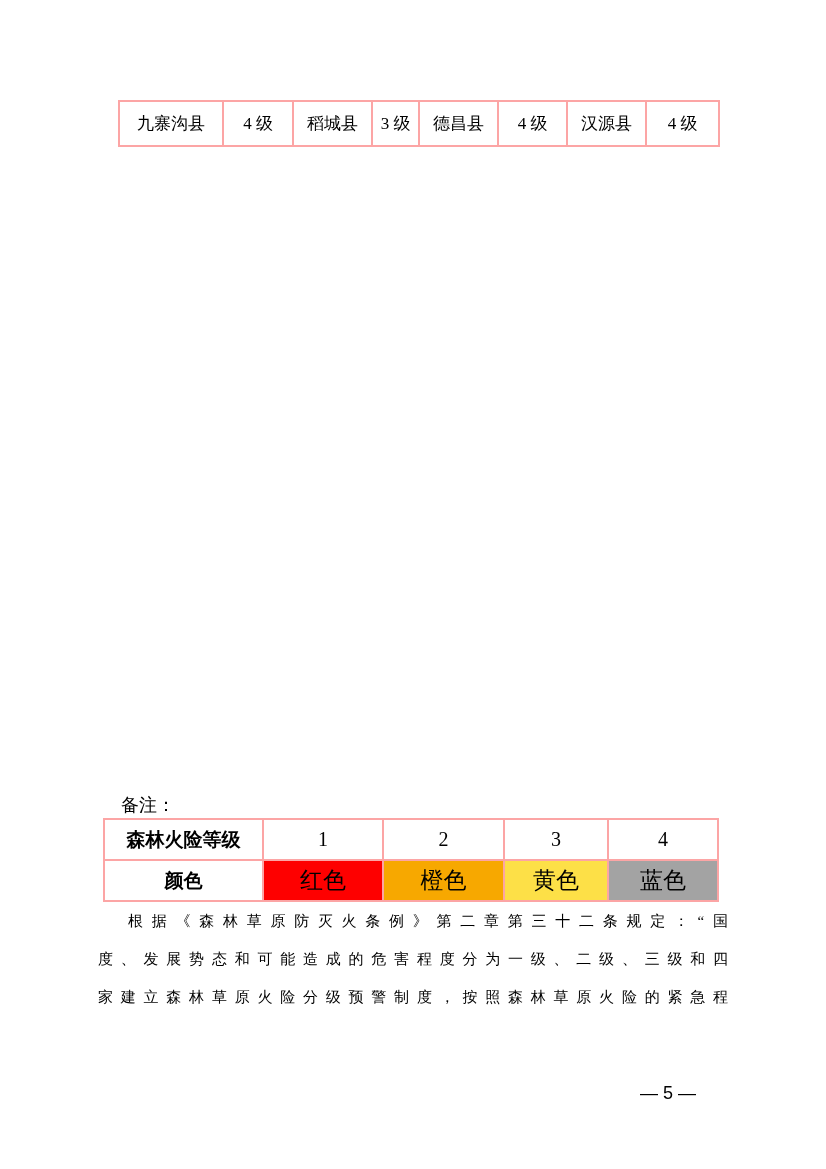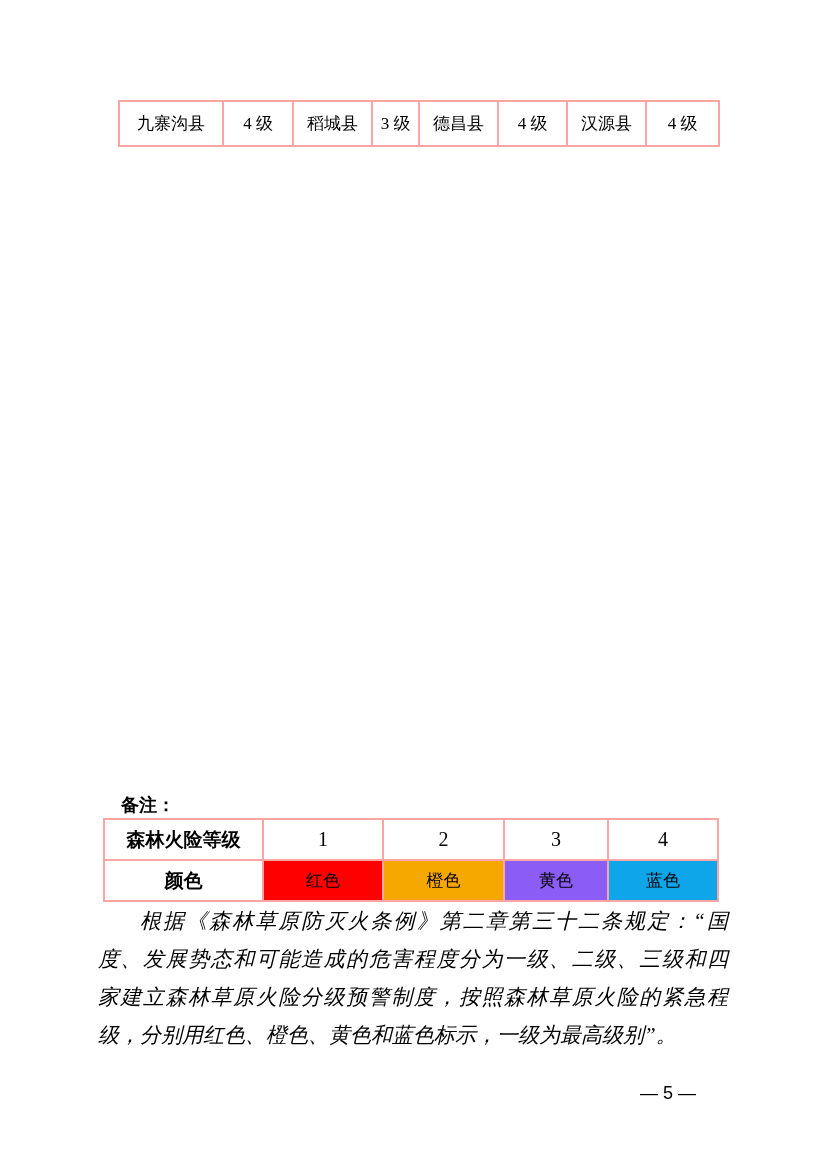--- a/index.html
+++ b/index.html
@@ -38,51 +38,50 @@
   .risk-table td {
     height: 43px;
     font-size: 17px;
   }
   
   .remarks-label {
     position: absolute;
     left: 121px;
     top: 793px;
     font-family: "Liberation Sans", "DejaVu Sans", sans-serif;
-    font-weight: bold;
+    font-weight: normal;
     font-size: 18px;
     line-height: 24px;
   }
   
   .legend-table {
     left: 103px;
     top: 818px;
     width: 614px;
   }
   .legend-table td {
     height: 39px;
     font-size: 20px;
   }
   .legend-table td.hdr {
     font-family: Liberation Serif, serif;
     font-weight: bold;
     font-size: 19px;
   }
   .legend-table td.color-cell {
-    font-size: 17px;
+    font-size: 23px;
   }
   
   .paragraph {
     position: absolute;
     left: 98px;
     top: 902px;
     width: 630px;
-    font-size: 21px;
+    font-size: 15px;
     line-height: 38px;
-    font-style: italic;
   }
   .pline {
     white-space: nowrap;
   }
   .pline.just {
     white-space: normal;
     text-align: justify;
     text-align-last: justify;
   }
   .pline.indent {
@@ -145,28 +144,27 @@
         <td class="hdr">森林火险等级</td>
         <td>1</td>
         <td>2</td>
         <td>3</td>
         <td>4</td>
       </tr>
       <tr>
         <td class="hdr">颜色</td>
         <td class="color-cell" style="background-color: rgb(254, 0, 0);">红色</td>
         <td class="color-cell" style="background-color: rgb(247, 168, 0); font-family: Liberation Mono, monospace;">橙色</td>
-        <td class="color-cell" style="background-color: #8b5cf6;">黄色</td>
-        <td class="color-cell" style="background-color: #0ea5e9;">蓝色</td>
+        <td class="color-cell" style="background-color: #fde047;">黄色</td>
+        <td class="color-cell" style="background-color: #a3a3a3;">蓝色</td>
       </tr>
     </tbody>
   </table>
 
   <div class="paragraph">
     <div class="pline indent just">根据《森林草原防灭火条例》第二章第三十二条规定：“国</div>
     <div class="pline just">度、发展势态和可能造成的危害程度分为一级、二级、三级和四</div>
     <div class="pline just">家建立森林草原火险分级预警制度，按照森林草原火险的紧急程</div>
-    <div class="pline">级，分别用红色、橙色、黄色和蓝色标示，一级为最高级别”。</div>
   </div>
 
   <div class="page-number">— 5 —</div>
 
 </div>
 
 </body></html>

